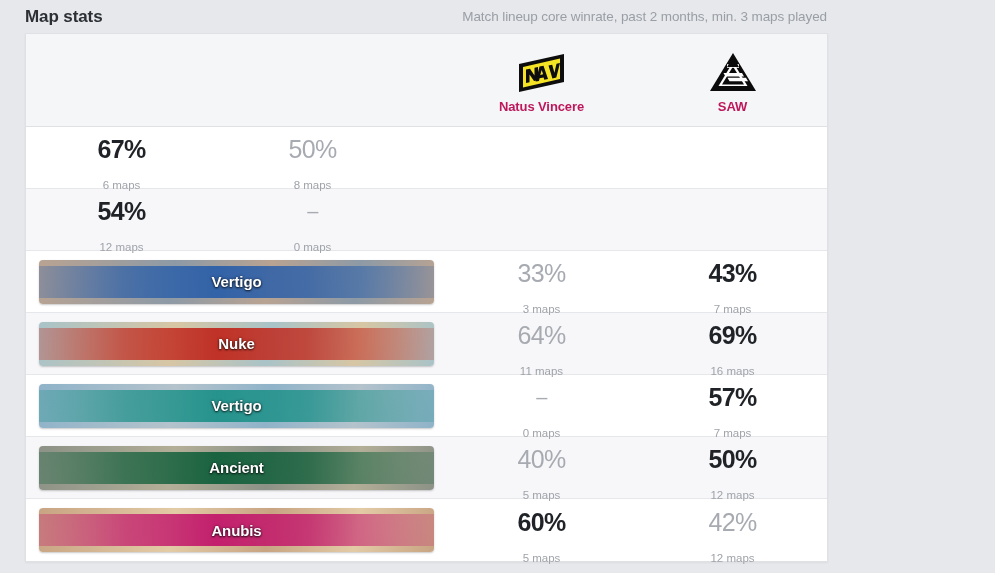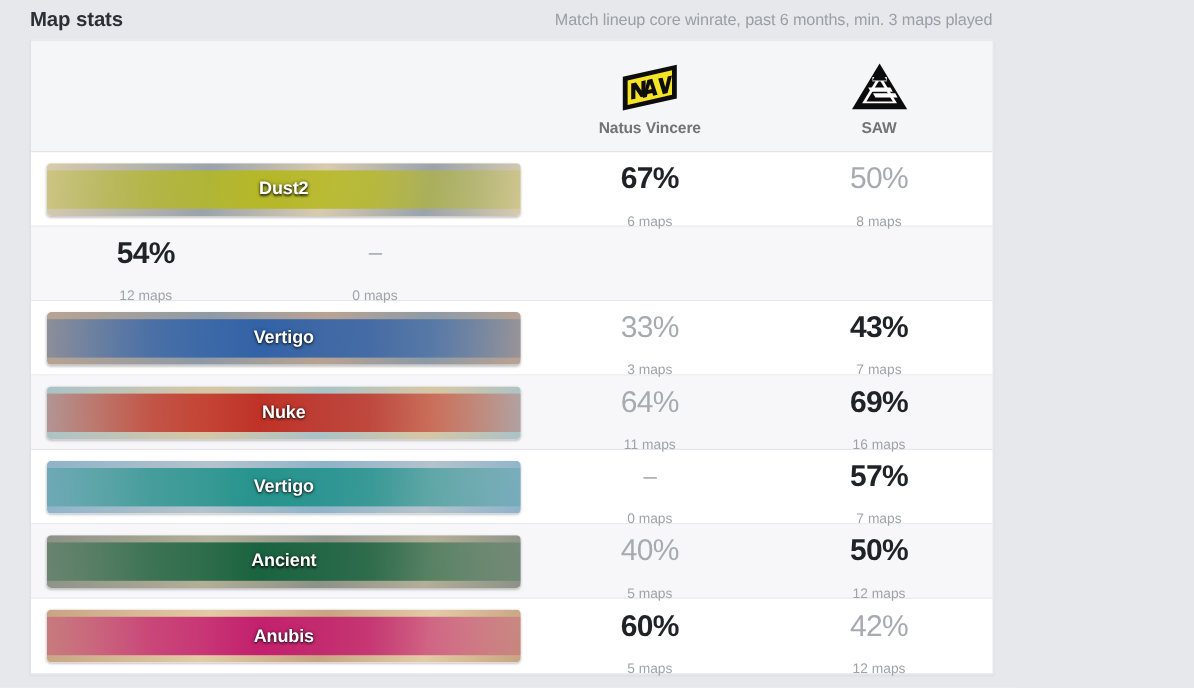--- a/index.html
+++ b/index.html
@@ -76,21 +76,21 @@
   .team-logo {
     height: 45px;
     display: flex;
     align-items: center;
     justify-content: center;
     margin-bottom: 4px;
   }
   .team-name {
     font-size: 13px;
     font-weight: bold;
-    color: #737373;
+    color: #be185d;
     letter-spacing: -0.1px;
     text-align: center;
   }
 
   
   .table-row {
     display: flex;
     height: 62px;
     align-items: center;
     border-bottom: 1px solid #e6e7ea;
@@ -176,21 +176,21 @@
     margin-top: 16px;
   }
 </style>
 </head>
 <body>
 
 <div id="root">
 
   <div class="stats-header">
     <div class="stats-title">Map stats</div>
-    <div class="stats-subtitle">Match lineup core winrate, past 6 months, min. 3 maps played</div>
+    <div class="stats-subtitle">Match lineup core winrate, past 2 months, min. 3 maps played</div>
   </div>
 
   <div class="stats-table">
 
     <div class="table-head">
       <div class="head-map-cell"></div>
 
       <div class="head-team-cell">
         <div class="team-logo">
           <svg width="54" height="42" viewBox="0 0 54 42" aria-hidden="true">
@@ -219,27 +219,20 @@
             <polygon points="19.5,26.8 38,26.8 40,30.2 21.5,30.2" fill="#ffffff"></polygon>
             <polygon points="25,6 31,16 19,16" fill="#0b0b0c"></polygon>
           </svg>
         </div>
         <div class="team-name">SAW</div>
       </div>
     </div>
 
     <div id="rows-container">
         <div class="table-row">
-          <div class="map-cell">
-            <div class="map-thumb">
-              <div class="map-photo" style="background: linear-gradient(100deg, rgb(216, 203, 174) 0%, rgb(154, 163, 171) 34%, rgb(216, 203, 174) 58%, rgb(154, 163, 171) 80%, rgb(216, 203, 174) 100%);"></div>
-              <div class="map-tint" style="background: linear-gradient(90deg, rgba(181, 184, 32, 0.3) 0%, rgba(181, 184, 32, 0.72) 22%, rgba(181, 184, 32, 0.95) 45%, rgba(181, 184, 32, 0.8) 68%, rgba(181, 184, 32, 0.22) 100%);"></div>
-              <div class="map-label">Dust2</div>
-            </div>
-          </div>
           <div class="stat-cell">
             <div class="pct win">67%</div>
             <div class="maps-count">6 maps</div>
           </div>
           <div class="stat-cell">
             <div class="pct lose">50%</div>
             <div class="maps-count">8 maps</div>
           </div>
         </div>
         <div class="table-row alt">

